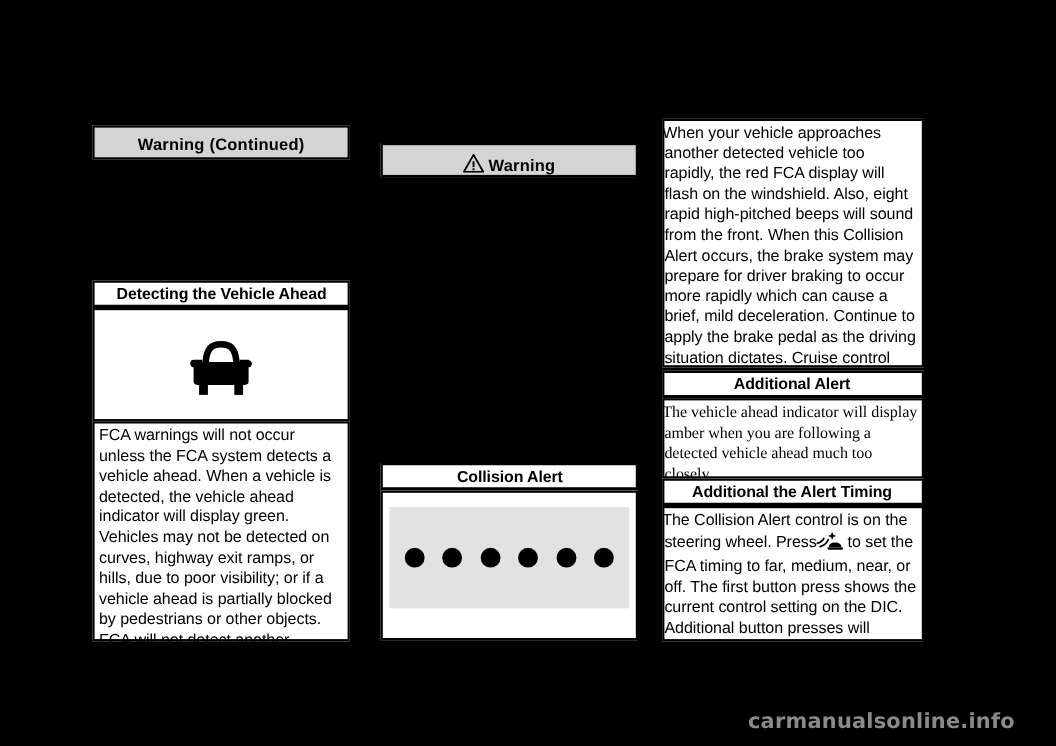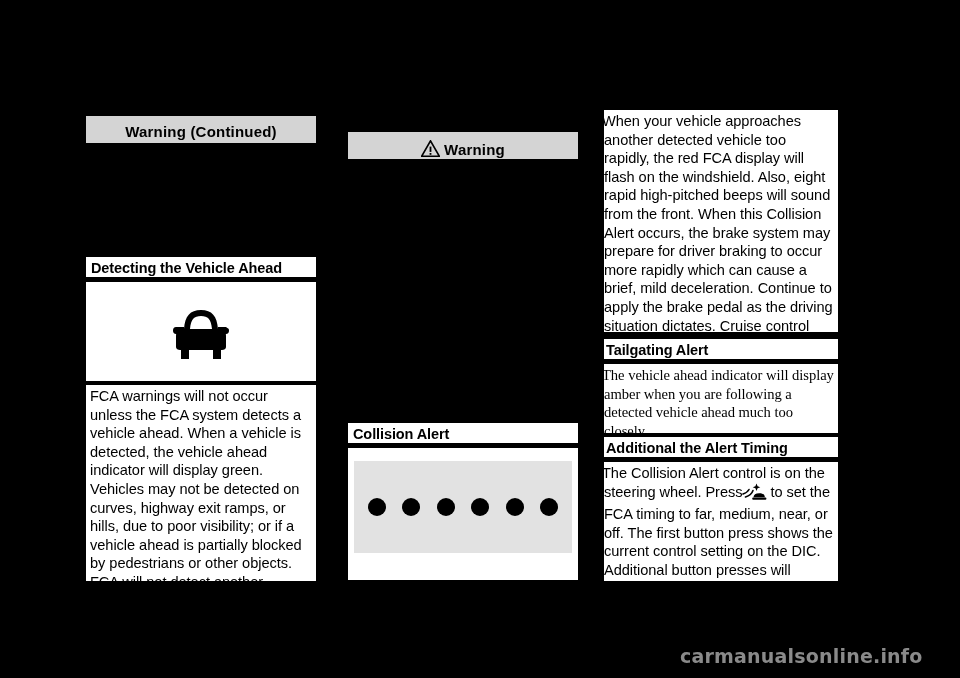--- a/index.html
+++ b/index.html
@@ -58,20 +58,21 @@
     background: #ffffff;
     border: 2px solid #000;
     border-bottom-width: 3px;
     color: #000;
     font-weight: bold;
     font-size: 14.5px;
     line-height: 1.15;
     padding: 3px 4px 4px 5px;
     box-sizing: border-box;
     letter-spacing: -0.1px;
+    text-align: center;
   }
 
   
   .body-panel {
     background: #ffffff;
     border: 2px solid #000;
     color: #000;
     font-size: 14.6px;
     line-height: 18.6px;
     padding: 2px 4px 3px 4px;
@@ -189,21 +190,21 @@
       </div>
     </div>
   </div>
 
   <div class="col col-3">
 
     <div class="body-panel clip-left" style="position:absolute; left:0; top:108px; width:238px; height:226px;">
       <p>When your vehicle approaches another detected vehicle too rapidly, the red FCA display will flash on the windshield. Also, eight rapid high-pitched beeps will sound from the front. When this Collision Alert occurs, the brake system may prepare for driver braking to occur more rapidly which can cause a brief, mild deceleration. Continue to apply the brake pedal as the driving situation dictates. Cruise control may be disengaged when the Collision Alert occurs.</p>
     </div>
 
-    <div class="sec-head" style="position:absolute; left:0; top:337px; width:238px; height:25px; padding-left:2px;">Tailgating Alert</div>
+    <div class="sec-head" style="position:absolute; left:0; top:337px; width:238px; height:25px; padding-left:2px;">Additional Alert</div>
 
     <div class="body-panel clip-left" style="position:absolute; left:0; top:362px; width:238px; height:73px;font-family:Liberation Serif, serif;">
       <p>The vehicle ahead indicator will display amber when you are following a detected vehicle ahead much too closely.</p>
     </div>
 
     <div class="sec-head" style="position:absolute; left:0; top:435px; width:238px; height:25px; padding-left:2px;">Additional the Alert Timing</div>
 
     <div class="body-panel clip-left" style="position:absolute; left:0; top:460px; width:238px; height:123px;">
       <p><span>The Collision Alert control is on the steering wheel. Press</span><span class="fca-glyph">
           <svg width="26" height="18" viewBox="0 0 26 18">

